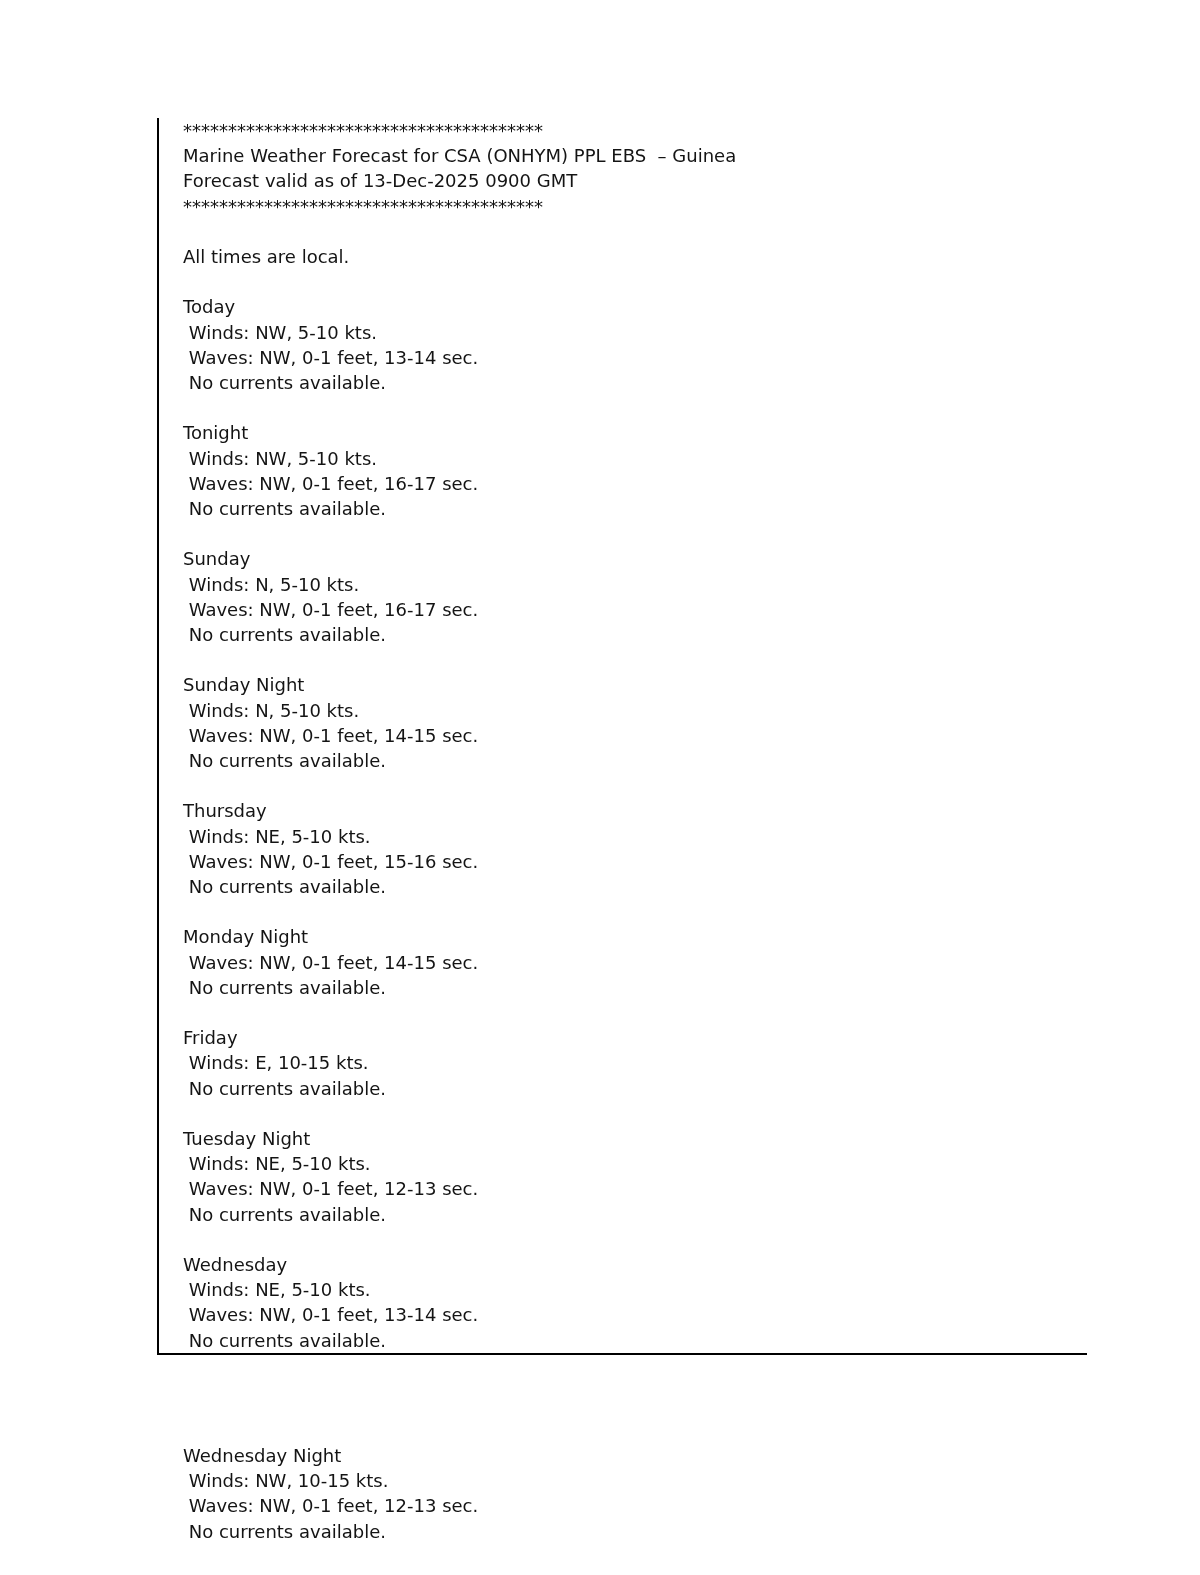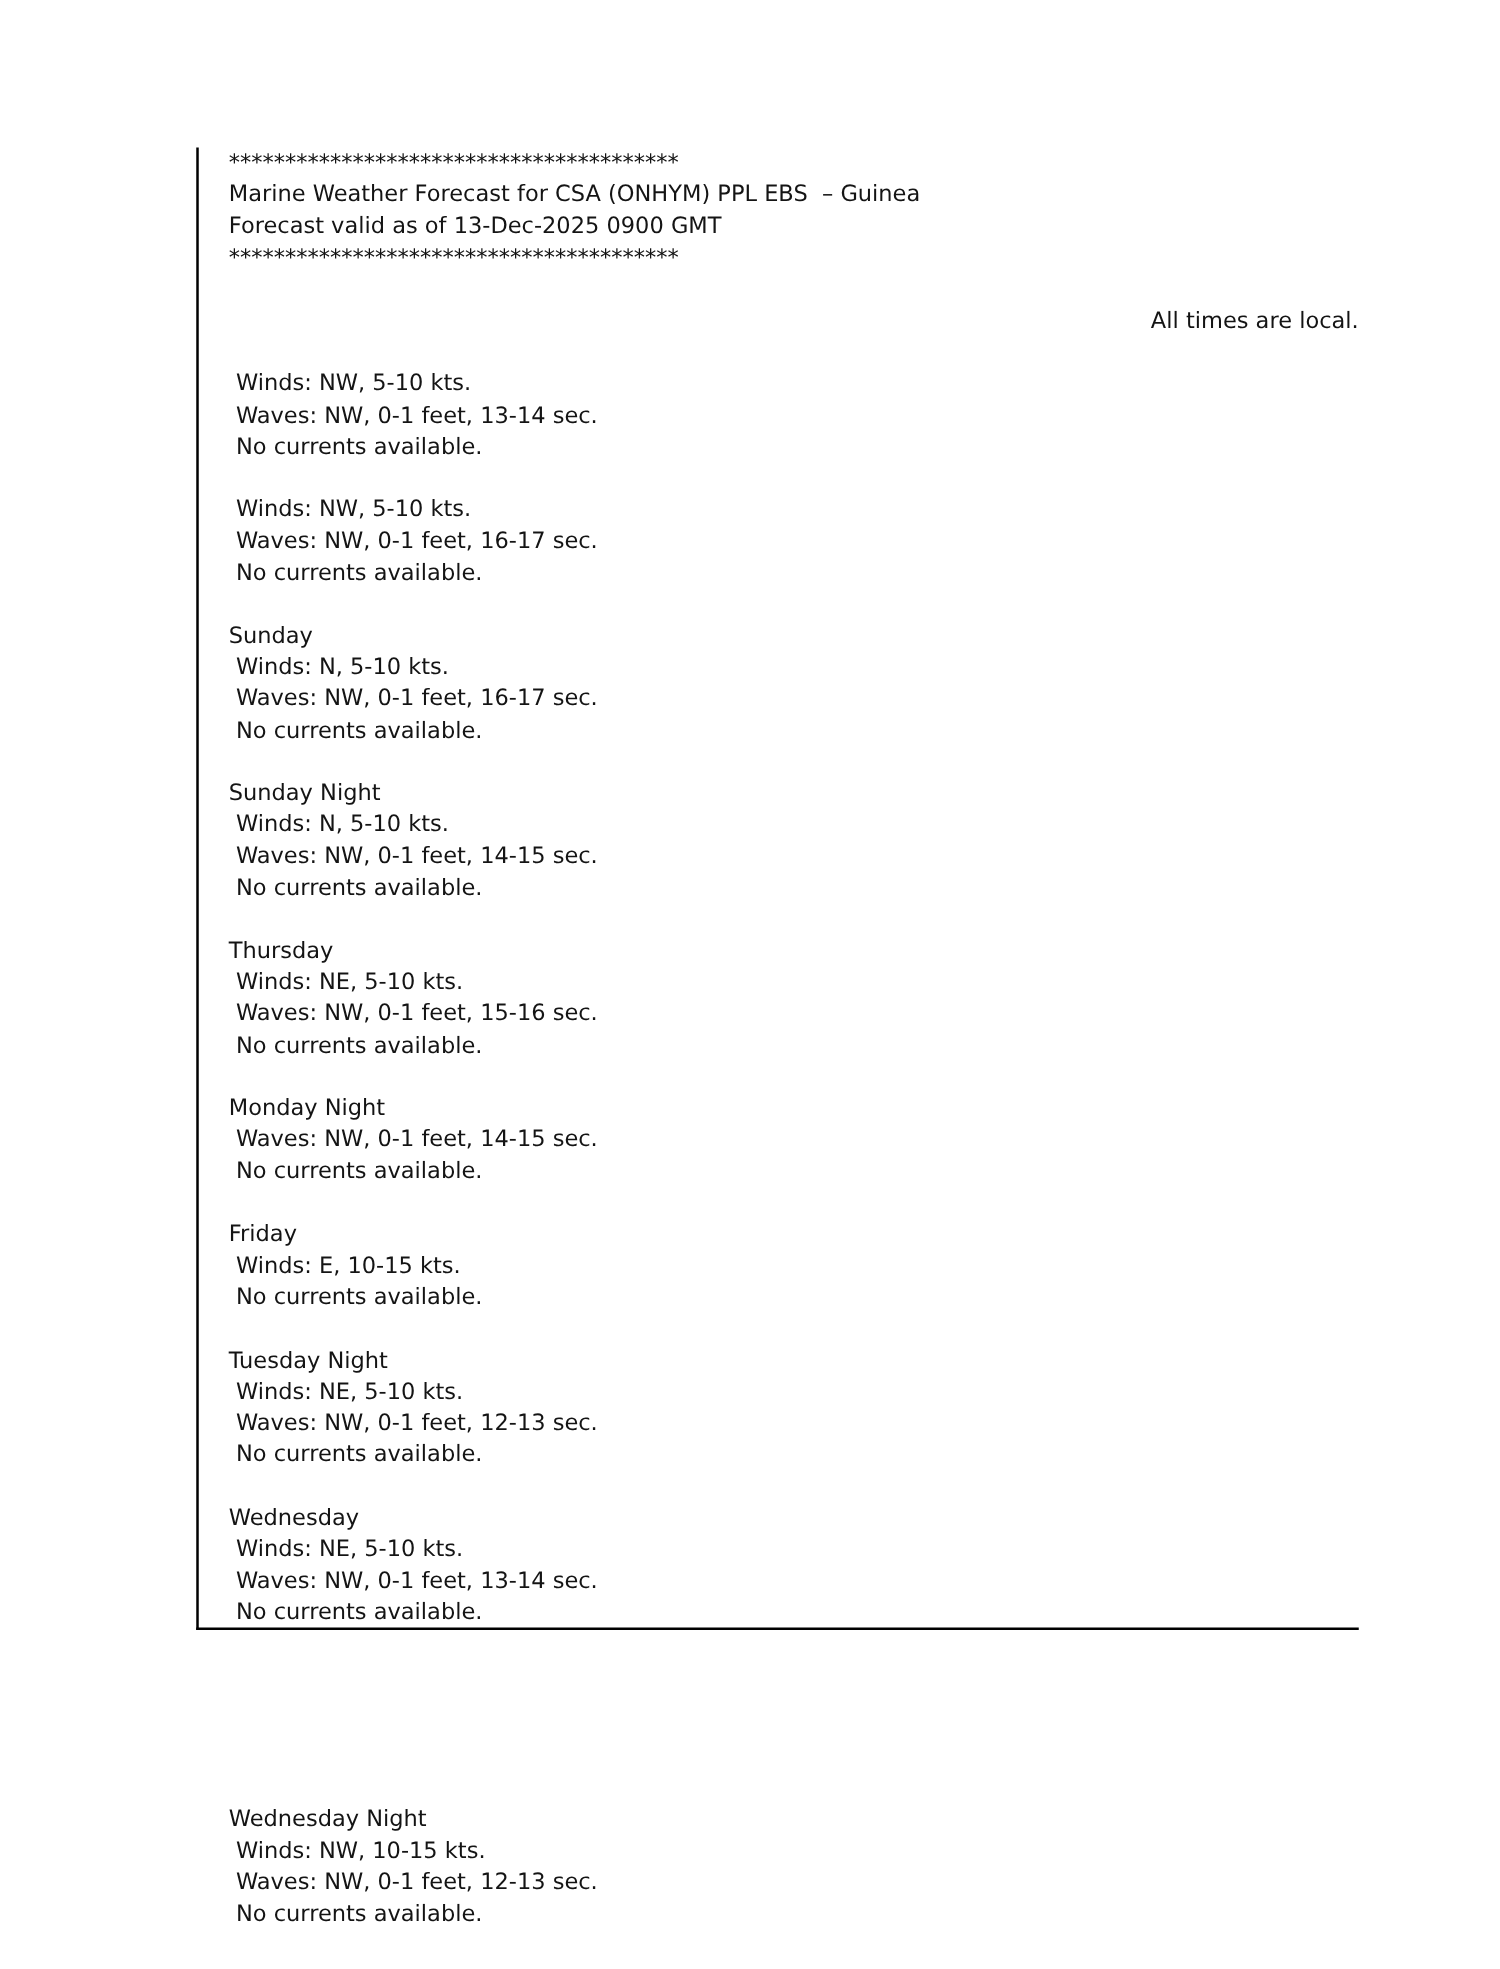--- a/index.html
+++ b/index.html
@@ -35,43 +35,45 @@
   .continued-block {
     position: absolute;
     left: 183px;
     top: 1427px;
   }
   .line {
     font-size: 18px;
     line-height: var(--lh);
     white-space: pre-wrap;
   }
-  .note-line { margin-top: var(--lh); text-align: right; }
+  .note-line { margin-top: var(--lh); }
   .section { margin-top: var(--lh); }
   .continued-block .section { margin-top: 16px; }
 </style>
 </head>
 <body>
 
 <div class="page">
 
   <div class="forecast-box">
     <div class="line">****************************************</div>
     <div class="line">Marine Weather Forecast for CSA (ONHYM) PPL EBS  – Guinea</div>
     <div class="line">Forecast valid as of 13-Dec-2025 0900 GMT</div>
     <div class="line">****************************************</div>
     <div class="line note-line">All times are local.</div>
     <div>
   <div class="section">
+    <div class="line">Today</div>
     <div class="line"> Winds: NW, 5-10 kts.</div>
     <div class="line"> Waves: NW, 0-1 feet, 13-14 sec.</div>
     <div class="line"> No currents available.</div>
   </div>
 
   <div class="section">
+    <div class="line">Tonight</div>
     <div class="line"> Winds: NW, 5-10 kts.</div>
     <div class="line"> Waves: NW, 0-1 feet, 16-17 sec.</div>
     <div class="line"> No currents available.</div>
   </div>
 
   <div class="section">
     <div class="line">Sunday</div>
     <div class="line"> Winds: N, 5-10 kts.</div>
     <div class="line"> Waves: NW, 0-1 feet, 16-17 sec.</div>
     <div class="line"> No currents available.</div>

